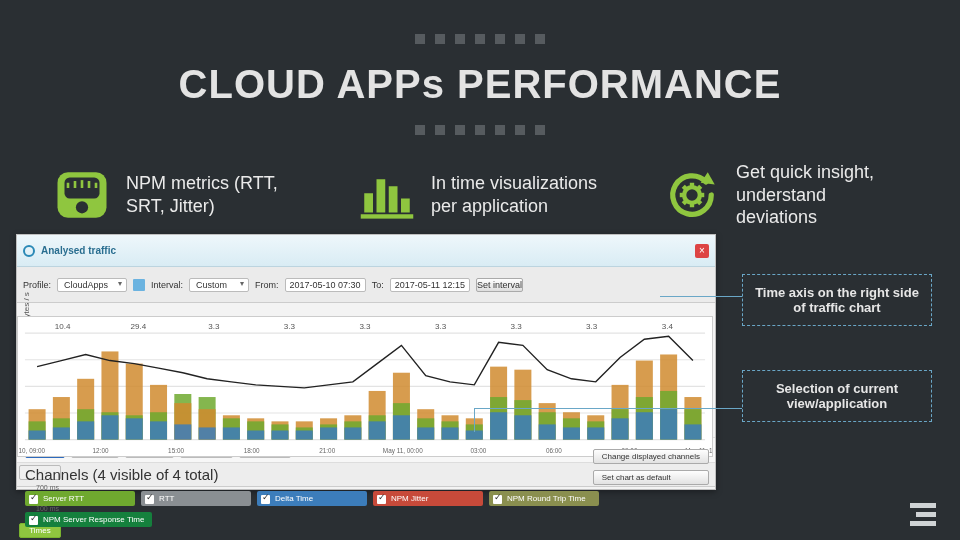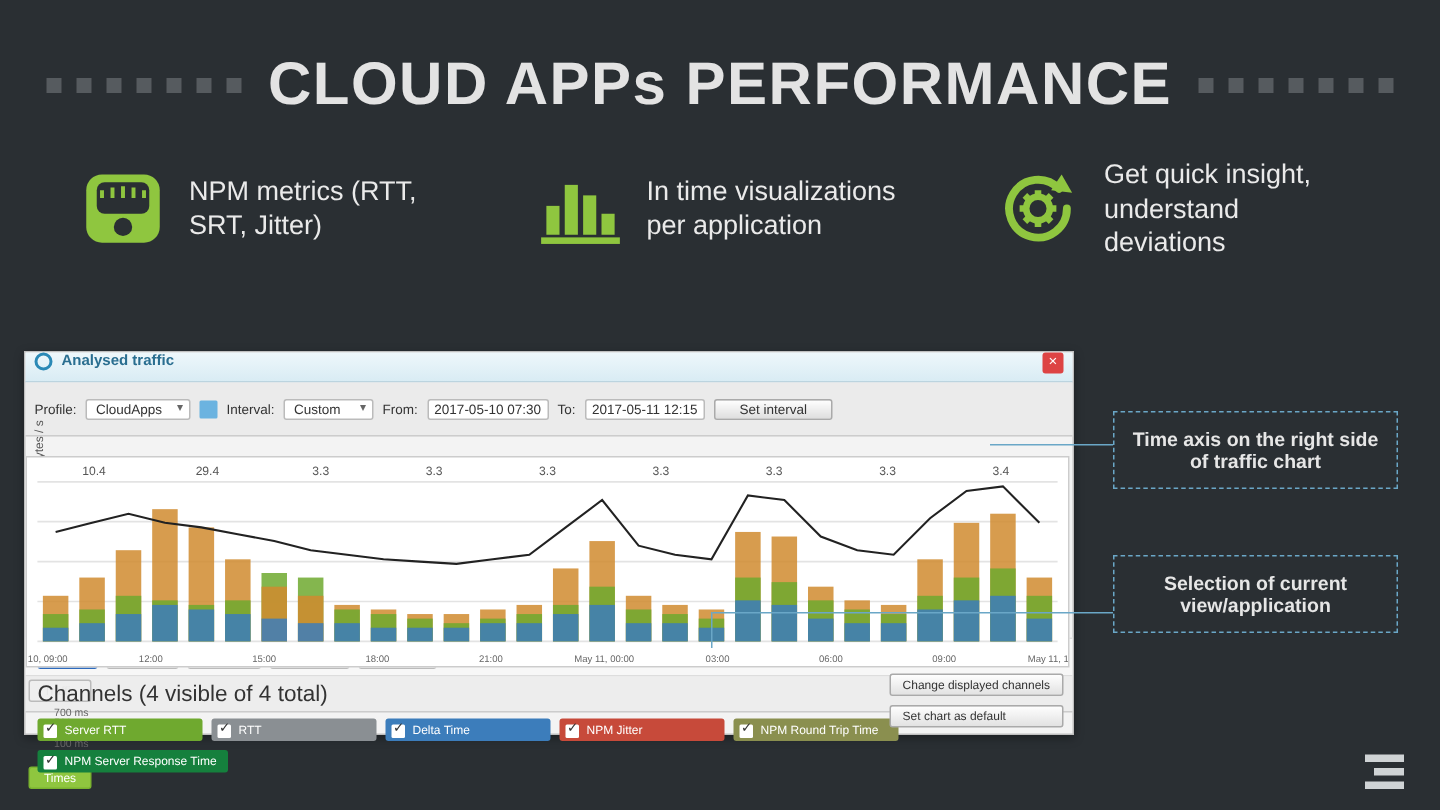--- a/index.html
+++ b/index.html
@@ -1,44 +1,44 @@
 <!DOCTYPE html>
 <html><head>
 <meta charset="utf-8">
 <style>
   * { margin: 0; padding: 0; box-sizing: border-box; }
   html, body { width: 960px; height: 540px; overflow: hidden; font-family: Arial, Helvetica, sans-serif; }
   body { background: #2a2f33; color: #e6e6e6; position: relative; }
 
   
-  .title-row { display:flex; align-items:center; justify-content:center; gap:18px; padding-top:34px; padding-bottom:18px; }
+  .title-row { display:flex; align-items:center; justify-content:center; gap:18px; padding-top:34px; padding-bottom:18px;flex-direction:column; }
   .title-row h1 { font-size:40px; font-weight:700; letter-spacing:1px; color:#e3e3e3; white-space:nowrap; }
   .dots { display:flex; gap:10px; }
   .dots span { width:10px; height:10px; background:#565b5f; display:block; }
 
   
   .features { display:flex; align-items:center; justify-content:space-between; padding:8px 54px 14px 54px; gap:14px; }
   .feature { display:flex; align-items:center; gap:16px; }
   .feature .txt { font-size:18px; line-height:1.25; color:#eaeaea; max-width:170px; }
   .micon { width:56px; height:56px; display:flex; align-items:center; justify-content:center; }
   .micon svg { width:56px; height:56px; }
 
   
   .shot { position:absolute; left:16px; top:234px; width:700px; height:256px; background:#f3f3f3; border:1px solid #bfbfbf; box-shadow:0 2px 6px rgba(0,0,0,.35); }
-  .shot-header { height:20px; background:linear-gradient(#eef7fb,#d9ecf4); display:flex; align-items:flex-start; gap:6px; padding:0 6px; border-bottom:1px solid #bcd4df; }
+  .shot-header { height:32px; background:linear-gradient(#eef7fb,#d9ecf4); display:flex; align-items:center; gap:6px; padding:0 6px; border-bottom:1px solid #bcd4df; }
   .shot-header .gear { width:12px;height:12px;border:2px solid #2b89b6;border-radius:50%; position:relative; }
   .shot-header .headtxt { font-size:10px; color:#2a6e90; font-weight:bold; }
   .shot-header .xbtn { margin-left:auto; width:14px;height:14px;background:#d44; color:#fff; font-size:10px; line-height:14px; text-align:center; border-radius:2px; }
 
   .shot-toolbar { height:36px; display:flex; align-items:center; gap:6px; padding:0 6px; background:#ebebeb; border-bottom:1px solid #ccc; font-size:9px; color:#333; }
   .shot-toolbar .lbl { color:#333; }
   .shot-toolbar .sel { background:#fff; border:1px solid #bbb; padding:1px 18px 1px 6px; border-radius:2px; position:relative; min-width:60px; }
   .shot-toolbar .sel::after{ content:"▾"; position:absolute; right:4px; top:0; font-size:8px; color:#666; }
   .shot-toolbar .inp { background:#fff; border:1px solid #bbb; padding:1px 4px; border-radius:2px; min-width:78px; }
-  .shot-toolbar .btn { background:linear-gradient(#fefefe,#dedede); border:1px solid #aaa; padding:1px 16px; border-radius:2px; }
+  .shot-toolbar .btn { background:linear-gradient(#fefefe,#dedede); border:1px solid #aaa; padding:1px 0; border-radius:2px; }
   .shot-toolbar .editico { width:12px;height:12px;background:#6bb3e0;border-radius:1px; }
 
   .chart-wrap { display:flex; height:134px;flex-direction:column; }
   .chart-ylabel { width:18px; display:flex; align-items:center; justify-content:center; }
   .chart-ylabel span { transform:rotate(-90deg); font-size:8px; color:#555; white-space:nowrap; }
   .chart-area { flex:1; background:#fff; border:1px solid #ccc; margin:4px 2px 4px 0; position:relative; }
   .chart-right { width:48px; display:flex; flex-direction:column; gap:4px; padding:4px 4px 4px 2px; font-size:8px; }
   .tab { border:1px solid #bbb; padding:2px 4px; text-align:center; border-radius:2px; background:#efefef;}
   .tab.active { background:#8fc63f; color:#fff; border-color:#7ab42f; }
   .rlabels { flex:1; display:flex; flex-direction:column; justify-content:space-around; color:#666; font-size:7px; text-align:right; padding-right:2px;}

